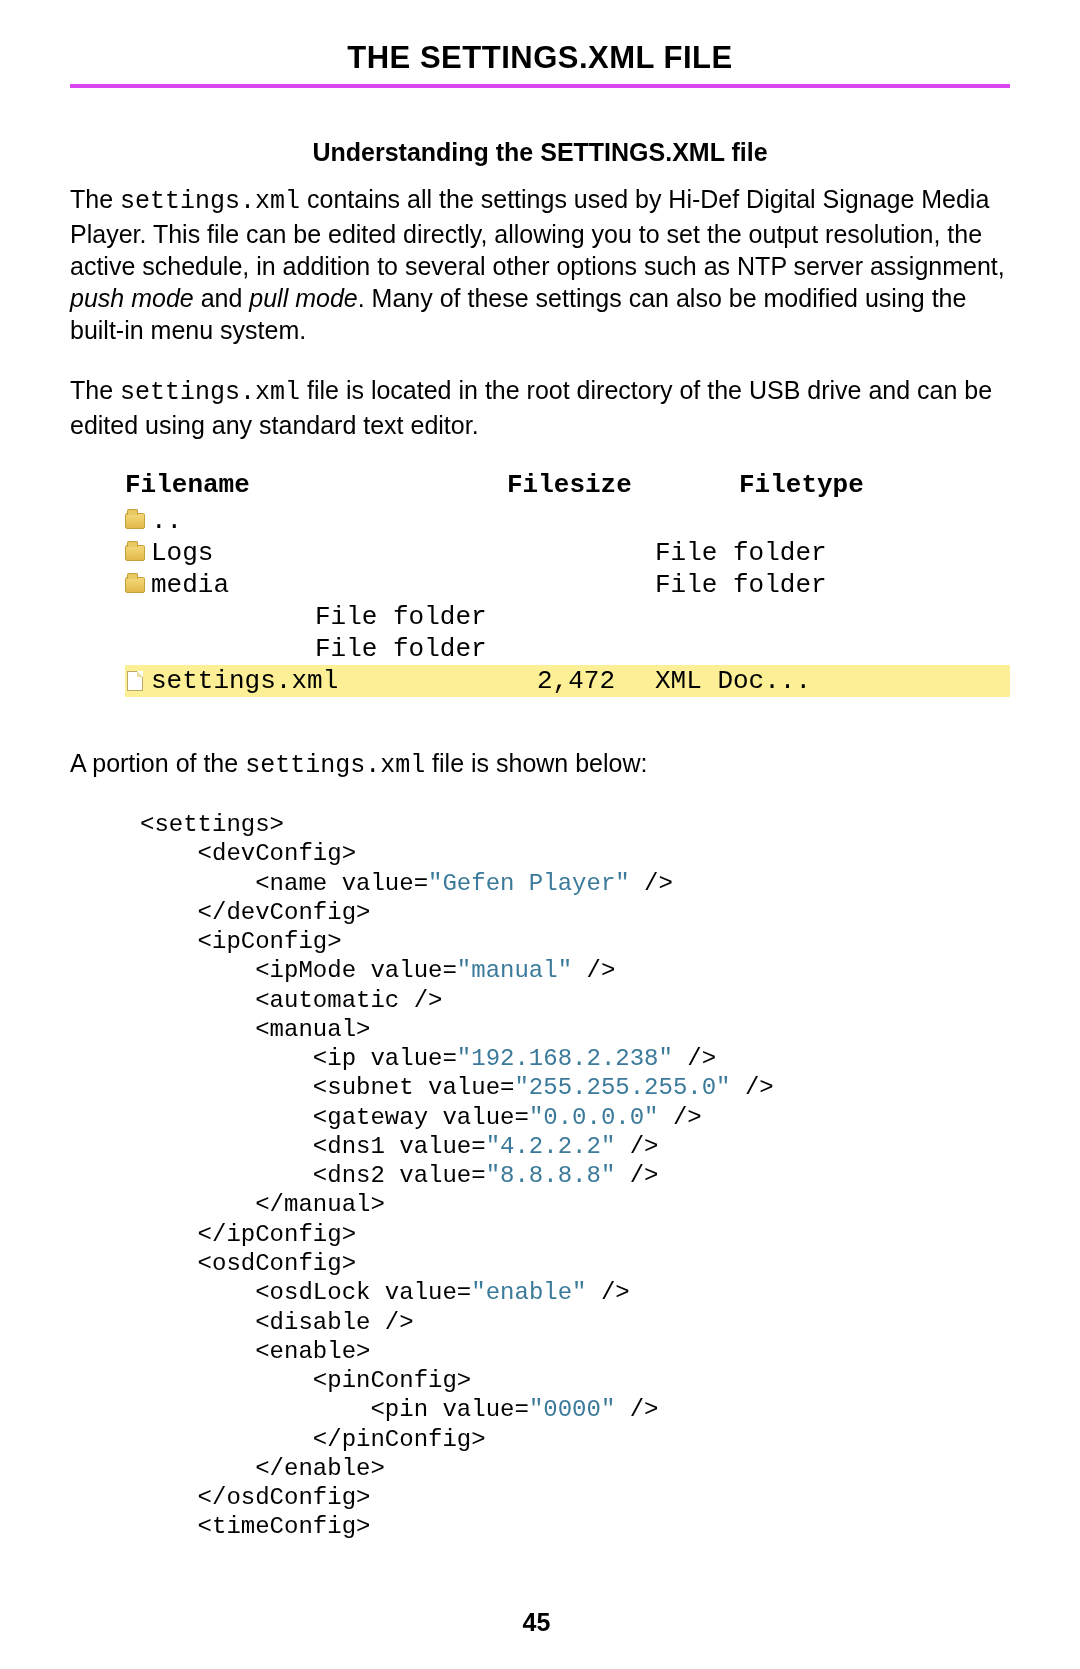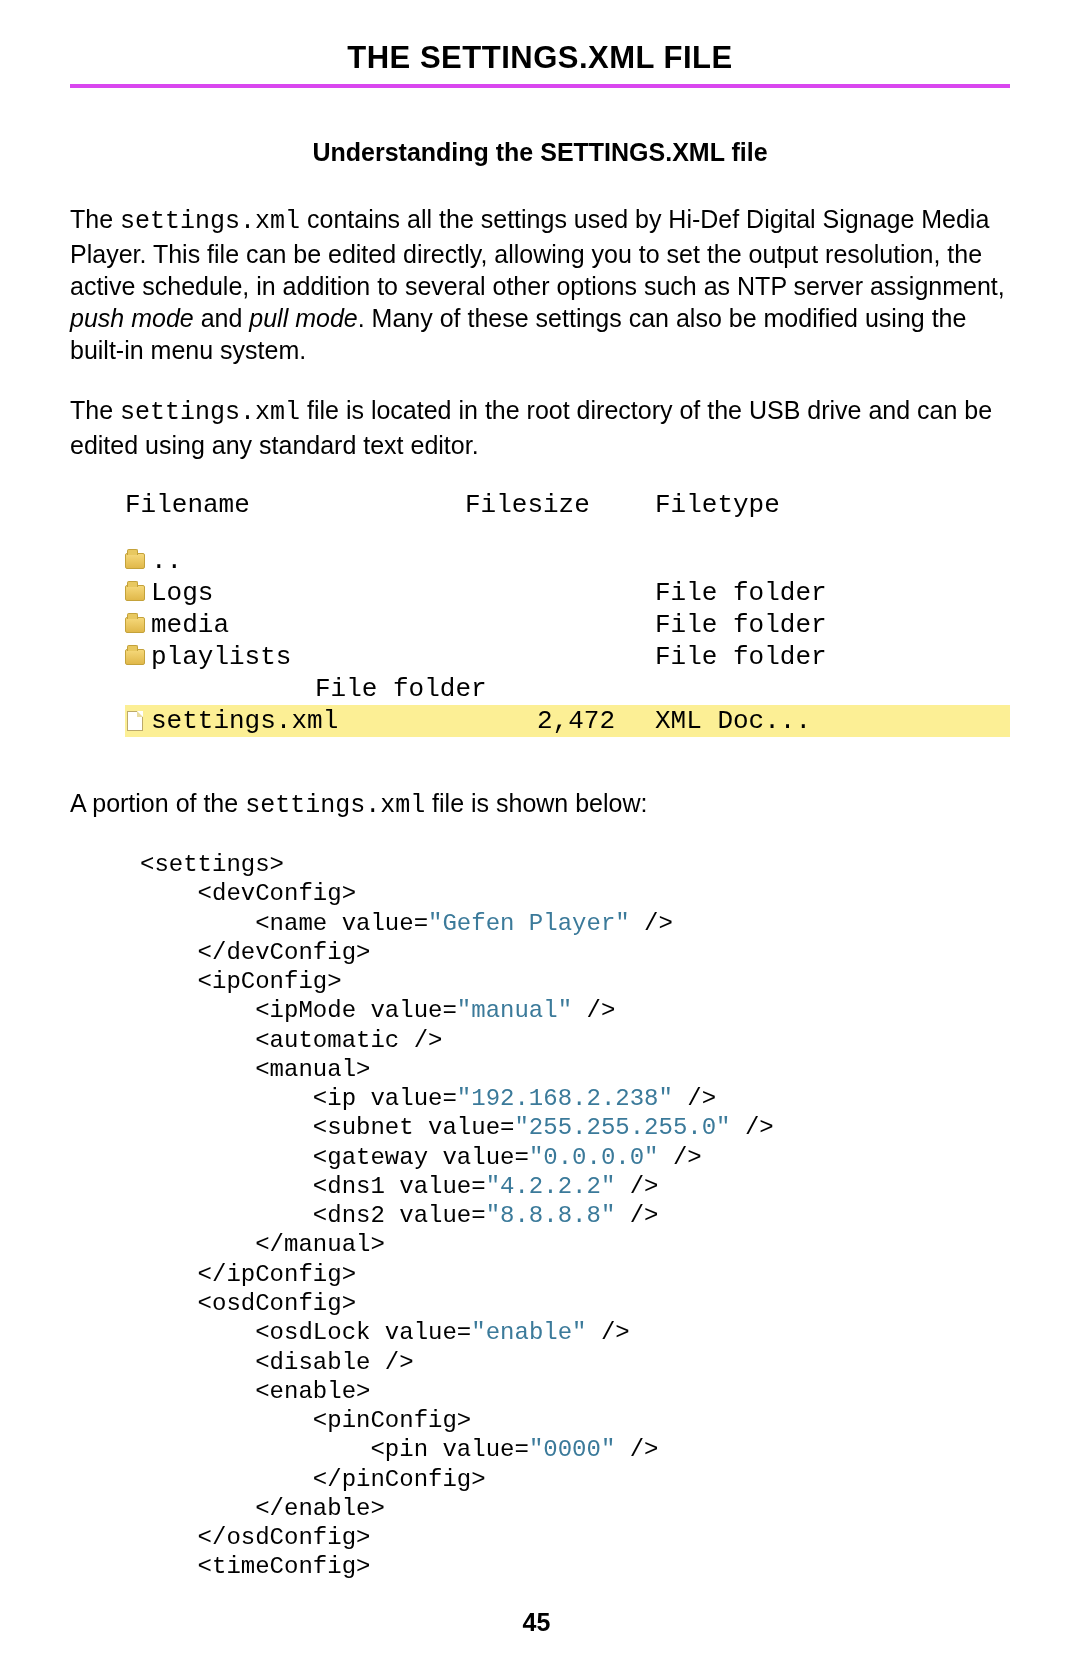--- a/index.html
+++ b/index.html
@@ -18,36 +18,36 @@
     font-size: 31px;
     letter-spacing: 0.5px;
     padding-bottom: 8px;
     border-bottom: 4px solid #d946ef;
     margin-bottom: 50px;
   }
   .section-title {
     text-align: center;
     font-weight: bold;
     font-size: 25px;
-    margin-bottom: 36px;
+    margin-bottom: 16px;
   }
   .body-text {
     font-size: 25px;
     line-height: 1.28;
     margin-bottom: 28px;
   }
   .mono { font-family: "Courier New", Courier, monospace; }
   .italic { font-style: italic; }
   .file-listing {
     margin: 10px 0 50px 55px;
     font-family: "Courier New", Courier, monospace;
     font-size: 26px;
     line-height: 1.25;
   }
-  .file-header { font-weight: normal; margin-bottom: 24px; }
+  .file-header { font-weight: bold; margin-bottom: 4px; gap: 42px; }
   .file-row { display: flex; align-items: center; height: 32px; }
   .col-name { width: 340px; display: flex; align-items: center; gap: 6px; }
   .col-size { width: 190px; text-align: right; padding-right: 40px; }
   .col-type { flex: 1; }
   .icon-folder {
     width: 20px; height: 16px;
     background: linear-gradient(#f5d87a, #e0b84a);
     border: 1px solid #c4a23a;
     border-radius: 2px;
     position: relative;
@@ -138,24 +138,20 @@
       </div>
       <div class="file-row">
         <div class="col-name">
           <span class="icon-folder"></span>
           <span>media</span>
         </div>
         <div class="col-size"></div>
         <div class="col-type">File folder</div>
       </div>
       <div class="file-row">
-        <div class="col-name">
-          <span class="icon-folder"></span>
-          <span>playlists</span>
-        </div>
         <div class="col-size"></div>
         <div class="col-type">File folder</div>
       </div>
       <div class="file-row">
         <div class="col-size"></div>
         <div class="col-type">File folder</div>
       </div>
       <div class="file-row highlight">
         <div class="col-name">
           <span class="icon-file"></span>

